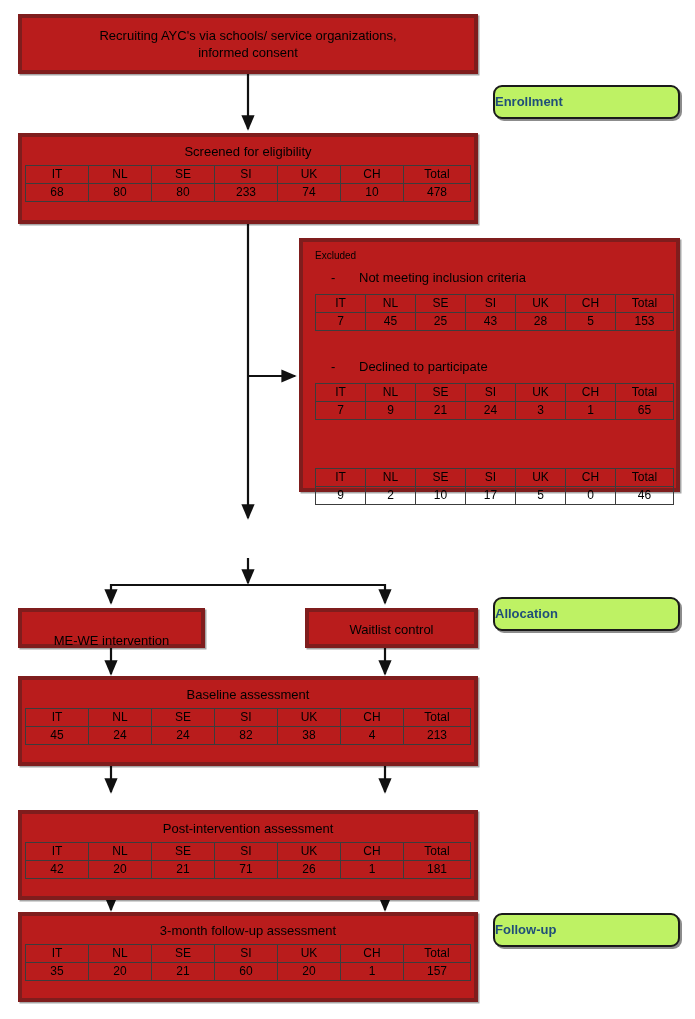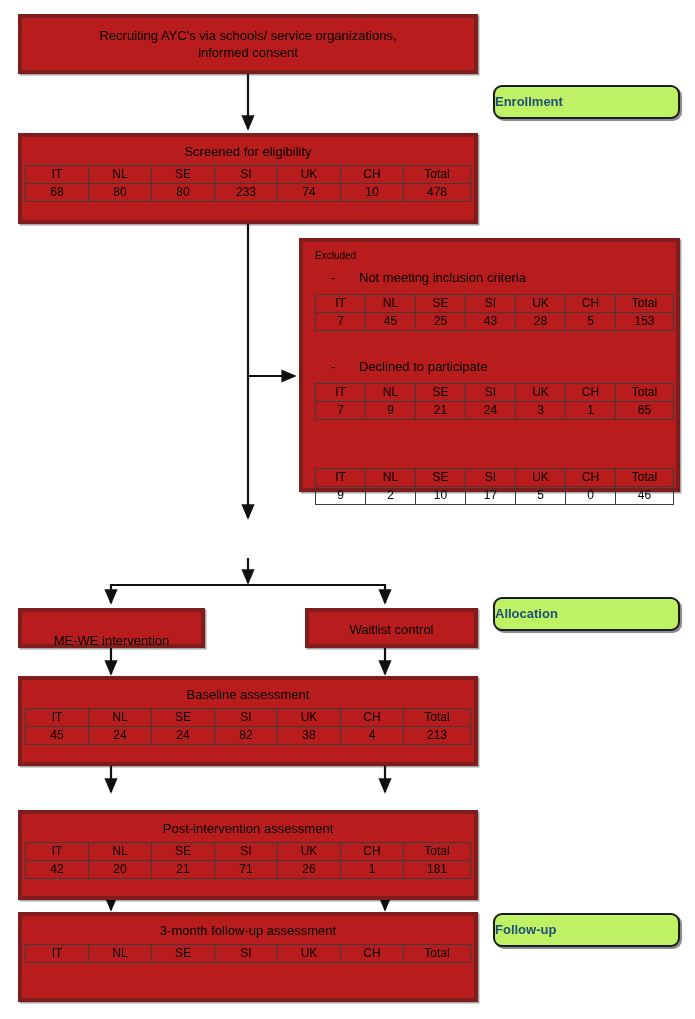--- a/index.html
+++ b/index.html
@@ -335,17 +335,26 @@
       <tbody>
           <tr>
         <td>IT</td>
         <td>NL</td>
         <td>SE</td>
         <td>SI</td>
         <td>UK</td>
         <td>CH</td>
         <td class="total">Total</td>
       </tr>
+      <tr>
+        <td>35</td>
+        <td>20</td>
+        <td>21</td>
+        <td>60</td>
+        <td>20</td>
+        <td>1</td>
+        <td class="total">157</td>
+      </tr>
     </tbody>
       </table>
   </div>
 
 </div>
 
 </body></html>

